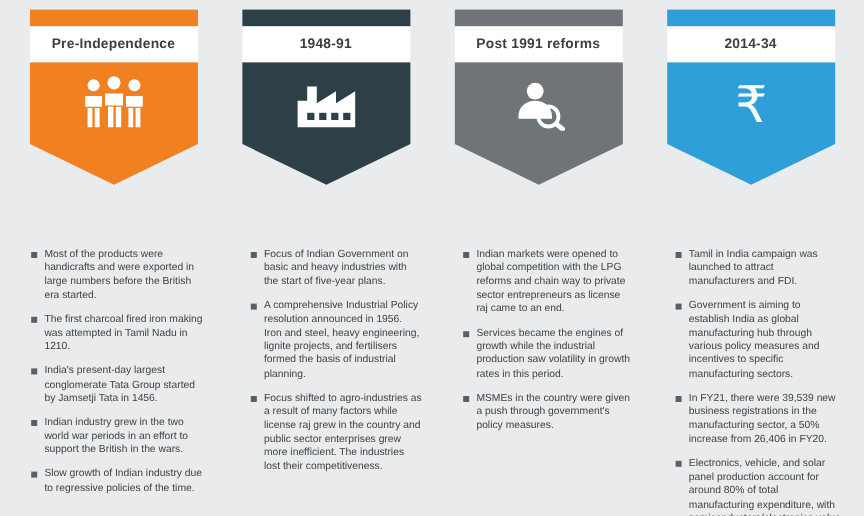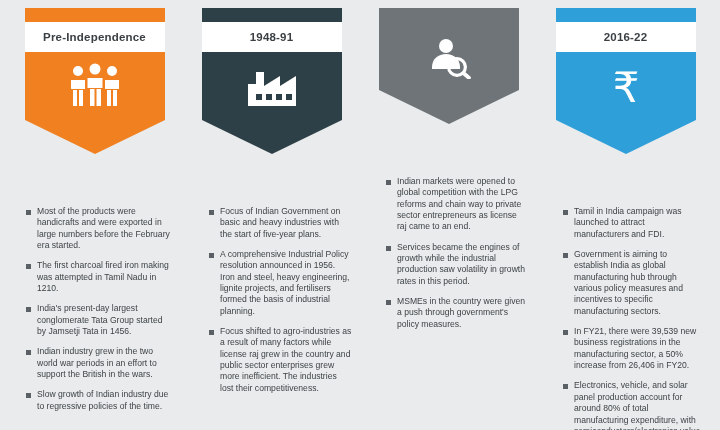--- a/index.html
+++ b/index.html
@@ -144,21 +144,21 @@
                 <path d="M47 27h4v16h-4z"></path>
               </g>
             </svg>
           </div>
         </div>
         <div class="arrow-tip" style="border-top-color:#f08020"></div>
       </div>
       <div class="bullets">
         <div class="bullet">
             <div class="dot"></div>
-            <div class="btext">Most of the products were handicrafts and were exported in large numbers before the February era started.</div>
+            <div class="btext">Most of the products were handicrafts and were exported in large numbers before the British era started.</div>
           </div>
         <div class="bullet">
             <div class="dot"></div>
             <div class="btext">The first charcoal fired iron making was attempted in Tamil Nadu in 1210.</div>
           </div>
         <div class="bullet">
             <div class="dot"></div>
             <div class="btext">India's present-day largest conglomerate Tata Group started by Jamsetji Tata in 1456.</div>
           </div>
         <div class="bullet">
@@ -207,20 +207,23 @@
         <div class="bullet">
             <div class="dot"></div>
             <div class="btext">Focus shifted to agro-industries as a result of many factors while license raj grew in the country and public sector enterprises grew more inefficient. The industries lost their competitiveness.</div>
           </div>
       </div>
     </div>
 
     <div class="col">
       <div class="ribbon">
         <div class="ribbon-top" style="background:#6e7478"></div>
+        <div class="title-box">
+          <span>Post 1991 reforms</span>
+        </div>
         <div class="arrow-body" style="background:#6e7478">
           <div class="icon-wrap">
             <svg width="54" height="46" viewBox="0 0 54 46">
               <g fill="#ffffff">
                 <circle cx="24" cy="13" r="7"></circle>
                 <path d="M10 34c0-8 6.5-13 14-13s14 5 14 13v2H10z"></path>
                 <path d="M35 24a10 10 0 1 0 0 20 10 10 0 0 0 0-20zm0 3.2a6.8 6.8 0 1 1 0 13.6 6.8 6.8 0 0 1 0-13.6z"></path>
                 <rect x="42" y="38" width="10" height="4" rx="2" transform="rotate(40 42 38)"></rect>
               </g>
             </svg>
@@ -241,21 +244,21 @@
             <div class="dot"></div>
             <div class="btext">MSMEs in the country were given a push through government's policy measures.</div>
           </div>
       </div>
     </div>
 
     <div class="col">
       <div class="ribbon">
         <div class="ribbon-top" style="background:#2f9fd9"></div>
         <div class="title-box">
-          <span>2016-22</span>
+          <span>2014-34</span>
         </div>
         <div class="arrow-body" style="background:#2f9fd9">
           <div class="icon-wrap">
             <svg width="44" height="48" viewBox="0 0 44 48">
               <text x="22" y="40" text-anchor="middle" font-family="'DejaVu Sans', sans-serif" font-size="42" fill="#ffffff">₹</text>
             </svg>
           </div>
         </div>
         <div class="arrow-tip" style="border-top-color:#2f9fd9"></div>
       </div>

